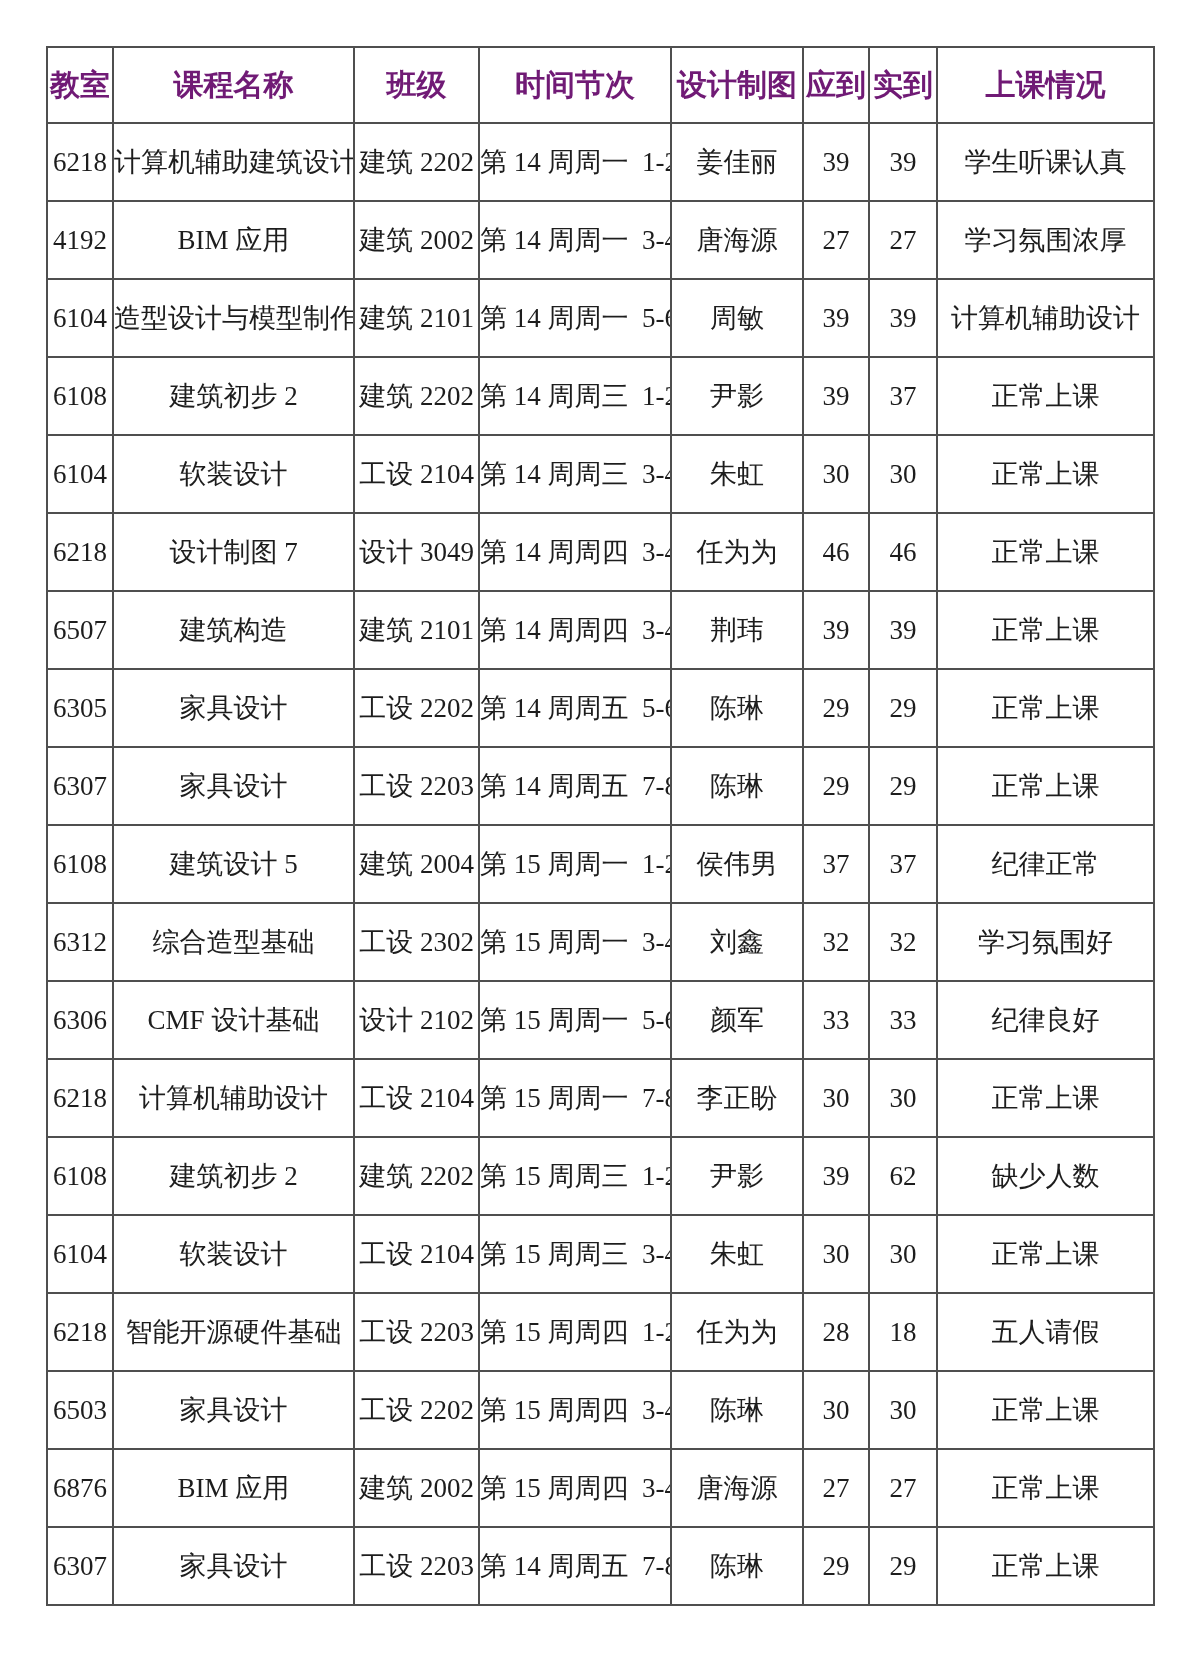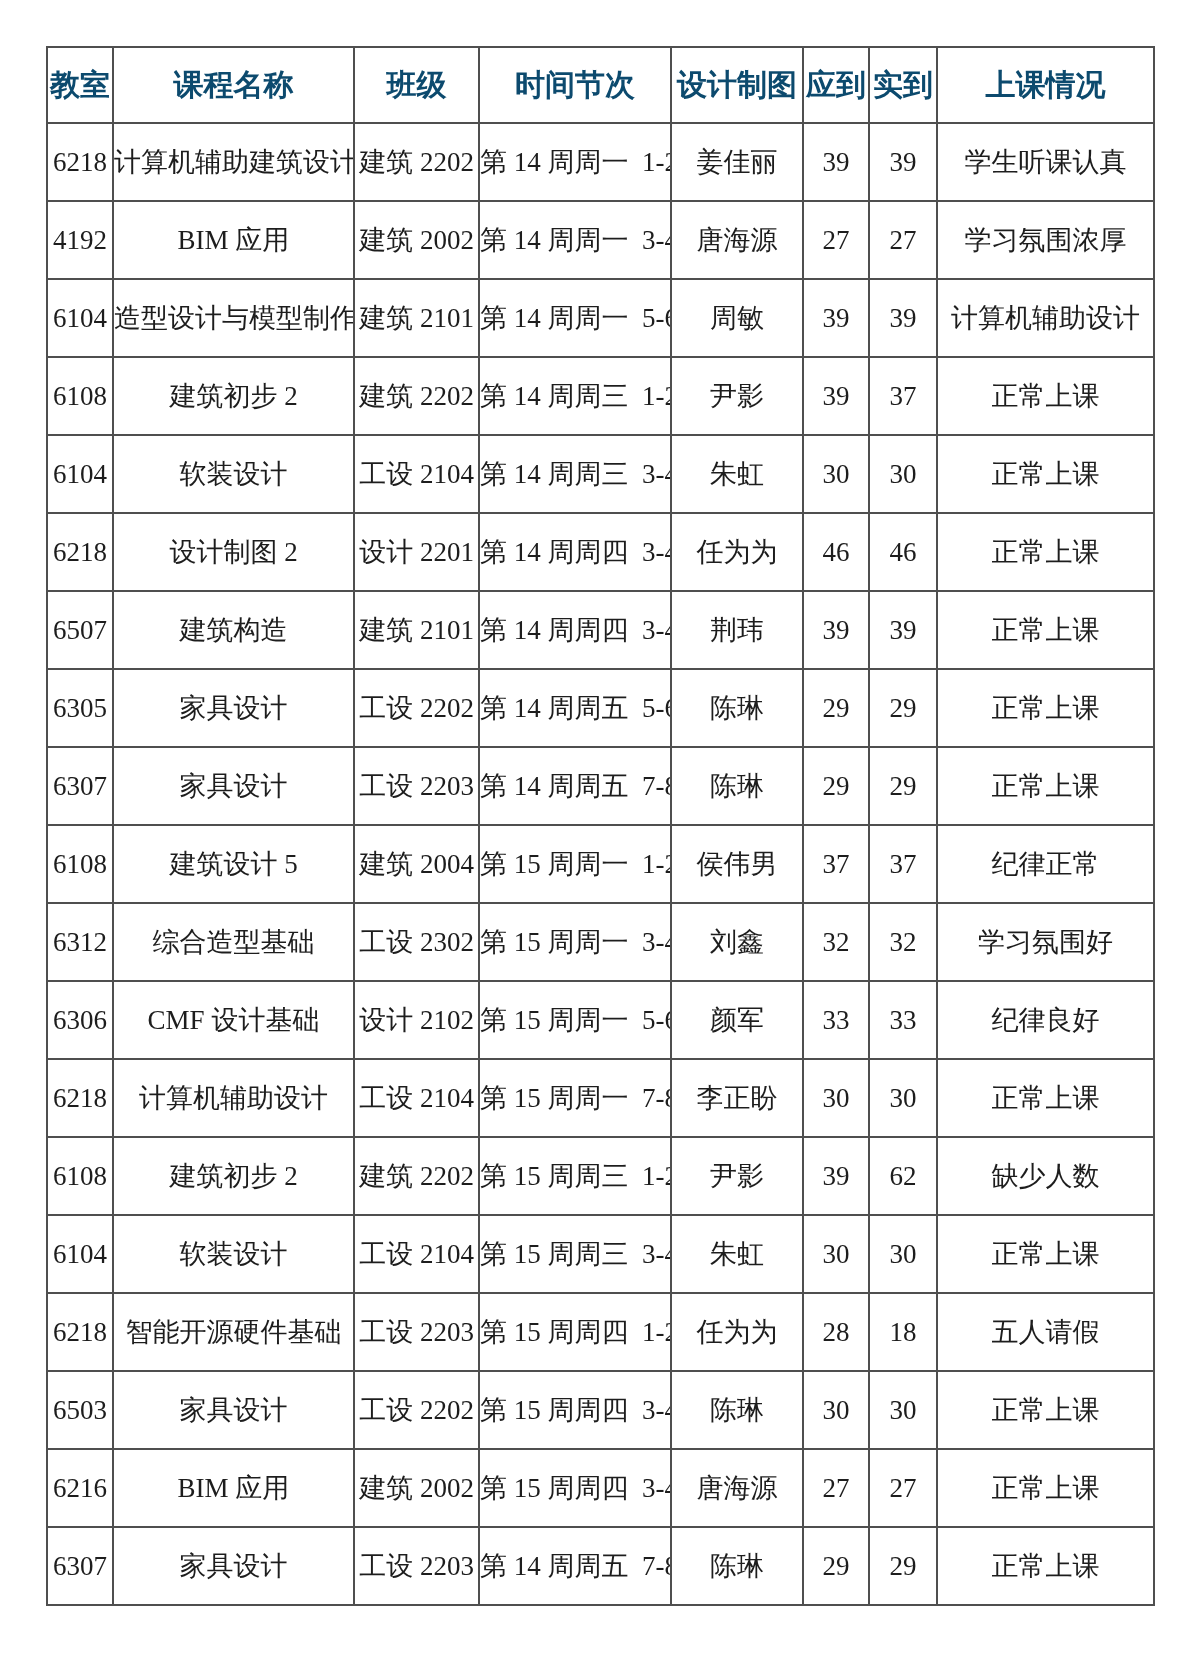--- a/index.html
+++ b/index.html
@@ -25,21 +25,21 @@
     vertical-align: middle;
     white-space: pre;
     overflow: hidden;
     background: #ffffff;
   }
   table.att th {
     height: 76px;
     font-family: "Liberation Sans", sans-serif;
     font-weight: 700;
     font-size: 30px;
-    color: #0c4a6e;
+    color: #701a75;
   }
   table.att td {
     height: 78px;
     font-size: 27px;
   }
 </style>
 </head>
 <body>
 
 <table class="att">
@@ -111,22 +111,22 @@
         <td>软装设计</td>
         <td>工设 2104</td>
         <td>第 14 周周三  3-4</td>
         <td>朱虹</td>
         <td>30</td>
         <td>30</td>
         <td>正常上课</td>
       </tr>
       <tr>
         <td>6218</td>
-        <td>设计制图 2</td>
-        <td>设计 2201</td>
+        <td>设计制图 7</td>
+        <td>设计 3049</td>
         <td>第 14 周周四  3-4</td>
         <td>任为为</td>
         <td>46</td>
         <td>46</td>
         <td>正常上课</td>
       </tr>
       <tr>
         <td>6507</td>
         <td>建筑构造</td>
         <td>建筑 2101</td>
@@ -230,21 +230,21 @@
         <td>6503</td>
         <td>家具设计</td>
         <td>工设 2202</td>
         <td>第 15 周周四  3-4</td>
         <td>陈琳</td>
         <td>30</td>
         <td>30</td>
         <td>正常上课</td>
       </tr>
       <tr>
-        <td>6216</td>
+        <td>6876</td>
         <td>BIM 应用</td>
         <td>建筑 2002</td>
         <td>第 15 周周四  3-4</td>
         <td>唐海源</td>
         <td>27</td>
         <td>27</td>
         <td>正常上课</td>
       </tr>
       <tr>
         <td>6307</td>

